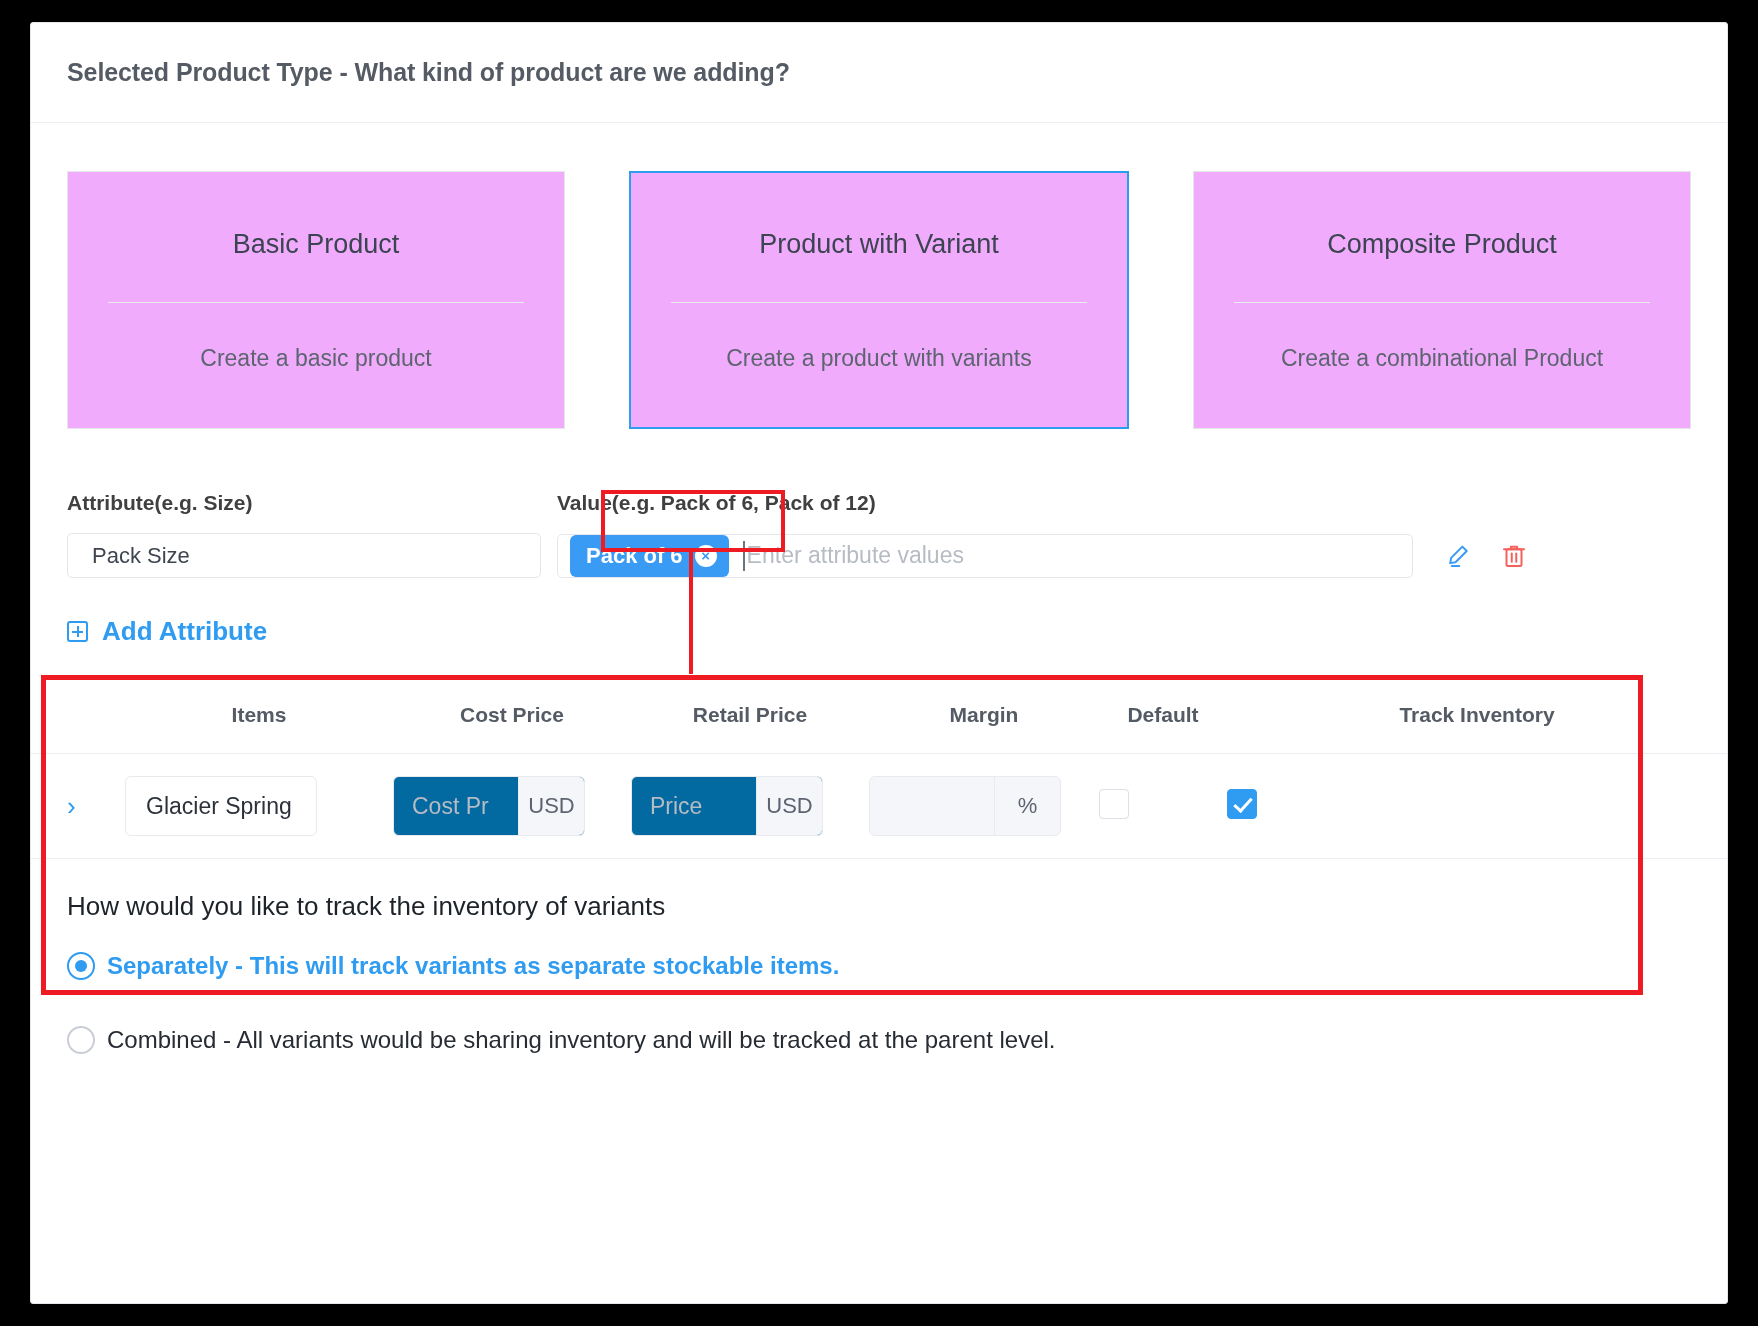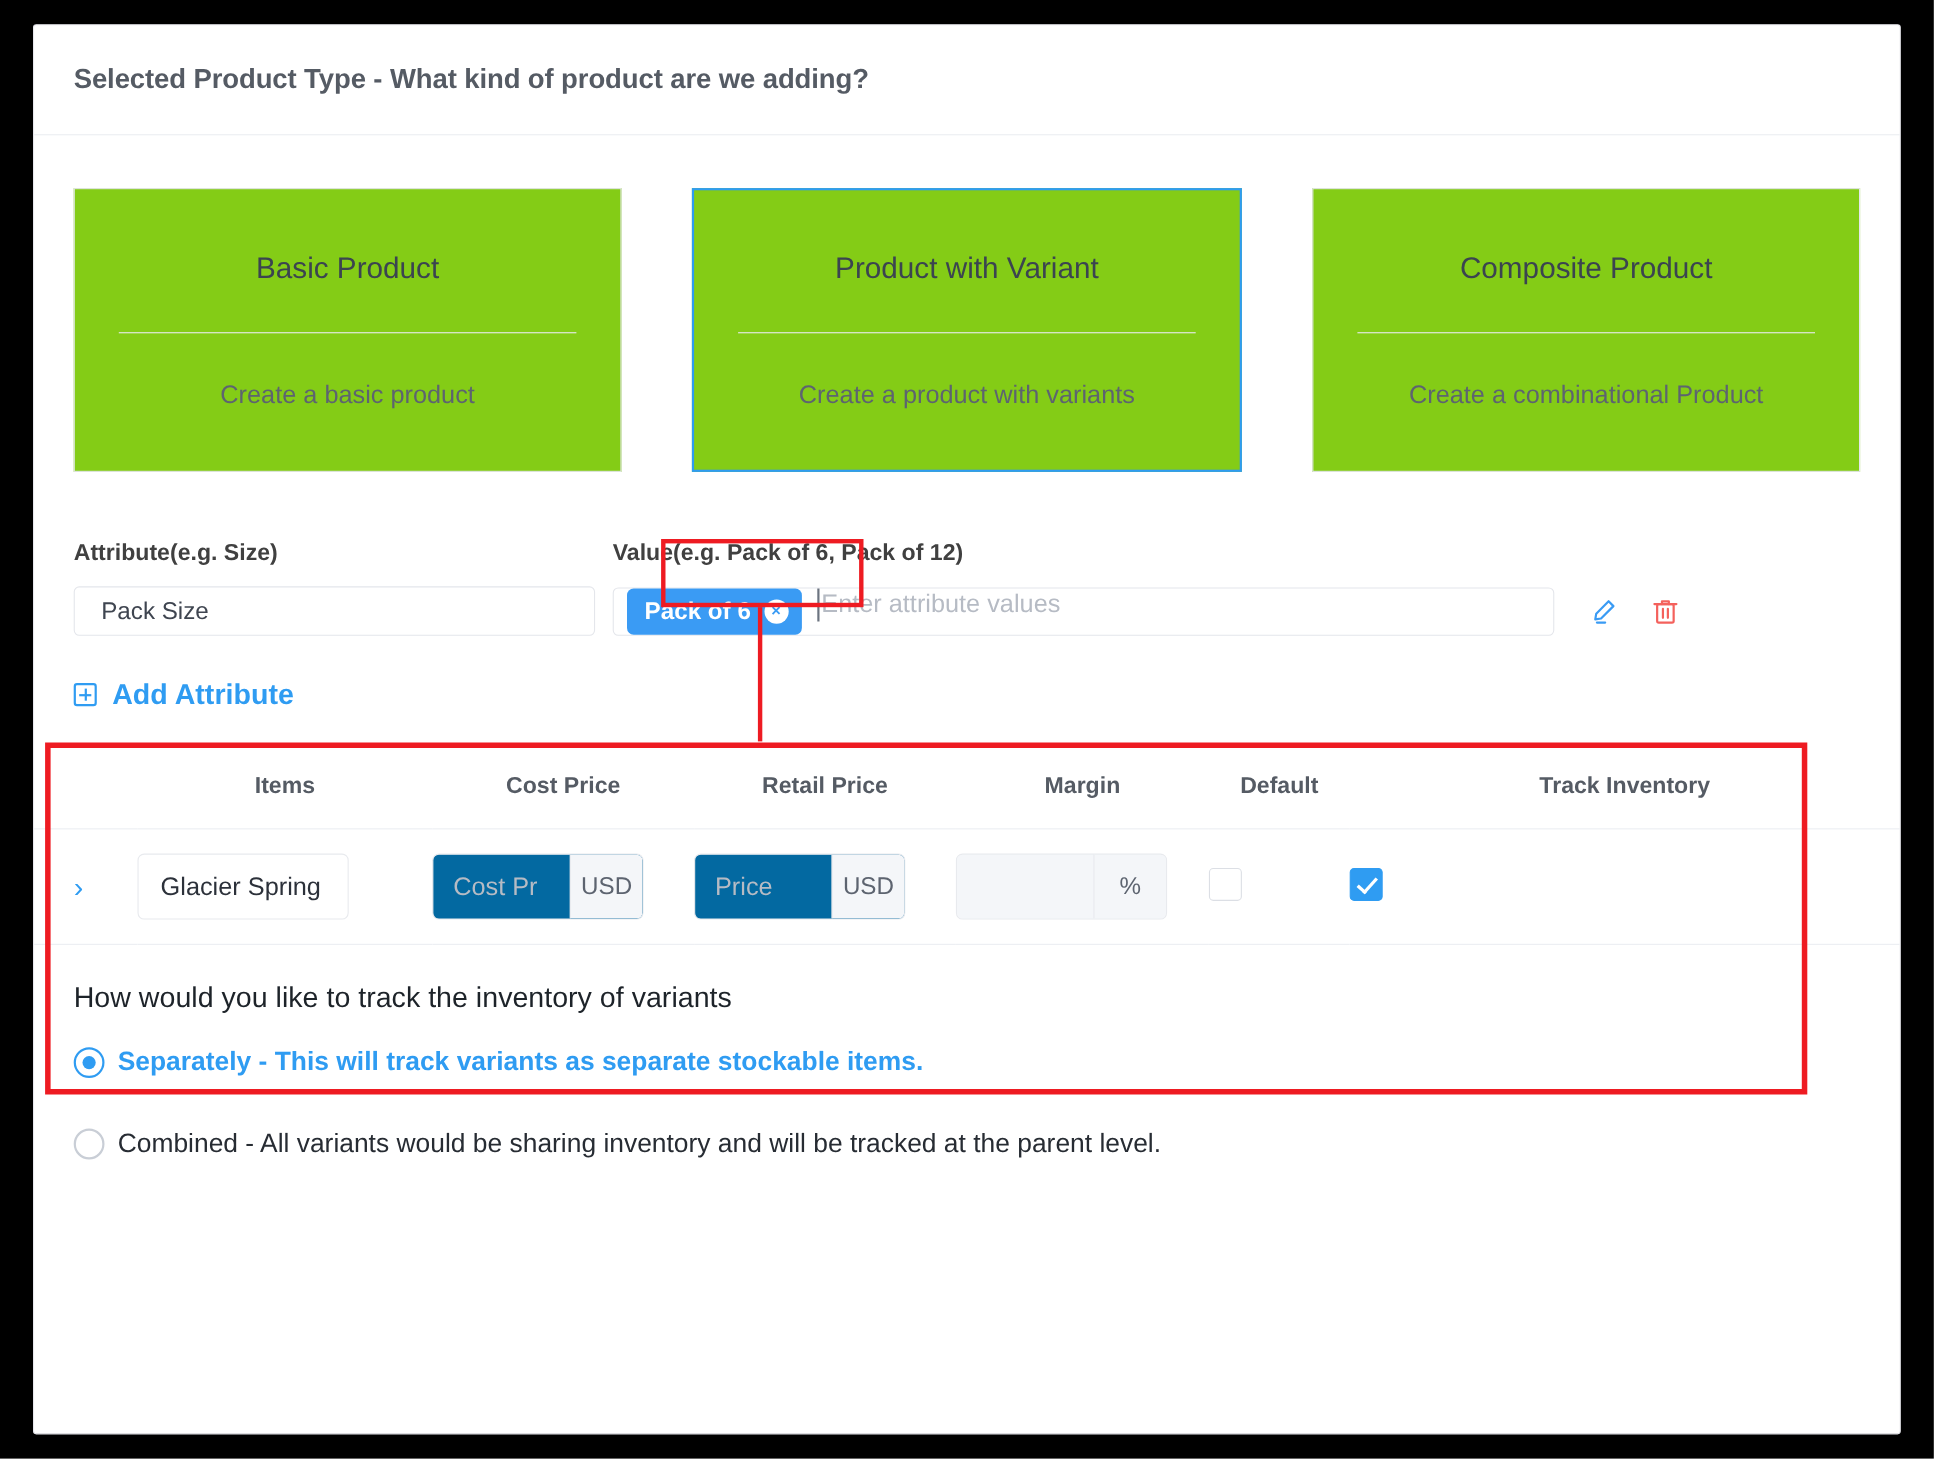--- a/index.html
+++ b/index.html
@@ -37,21 +37,21 @@
   
   .types {
     display: flex;
     gap: 64px;
     padding: 48px 36px 0 36px;
   }
   .type-card {
     flex: 1;
     height: 258px;
     border: 1px solid #e4e6eb;
-    background: #84cc16;
+    background: #f0abfc;
     display: flex;
     flex-direction: column;
     align-items: center;
     justify-content: center;
     cursor: pointer;
   }
   .type-card.selected {
     border: 2px solid #2f9cf2;
   }
   .type-card .t-name {
@@ -97,21 +97,21 @@
     color: #3f4550;
     background: #fff;
   }
   .value-field {
     width: 856px;
     height: 44px;
     margin-left: 16px;
     border: 1px solid #e4e6eb;
     border-radius: 5px;
     display: flex;
-    align-items: flex-start;
+    align-items: center;
     padding: 0 12px;
     background: #fff;
   }
   .chip {
     background: #3a9bf4;
     color: #fff;
     height: 42px;
     border-radius: 6px;
     display: flex;
     align-items: center;

